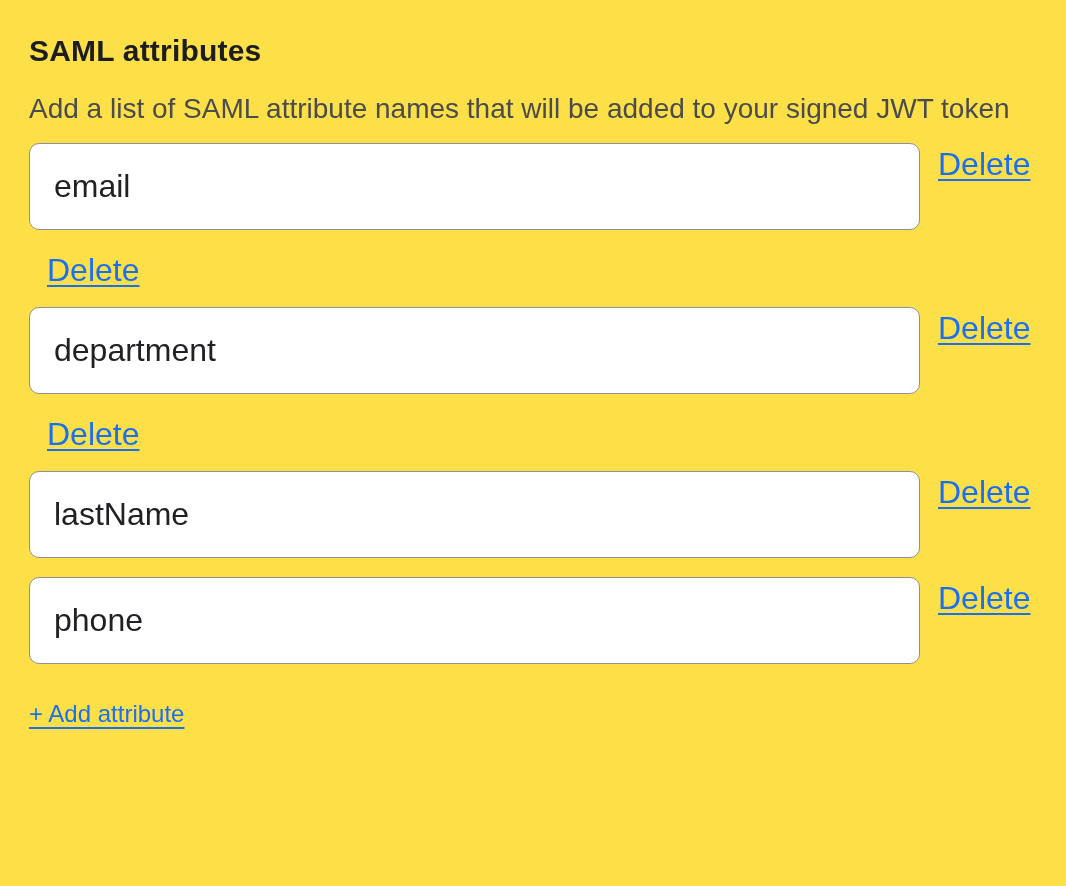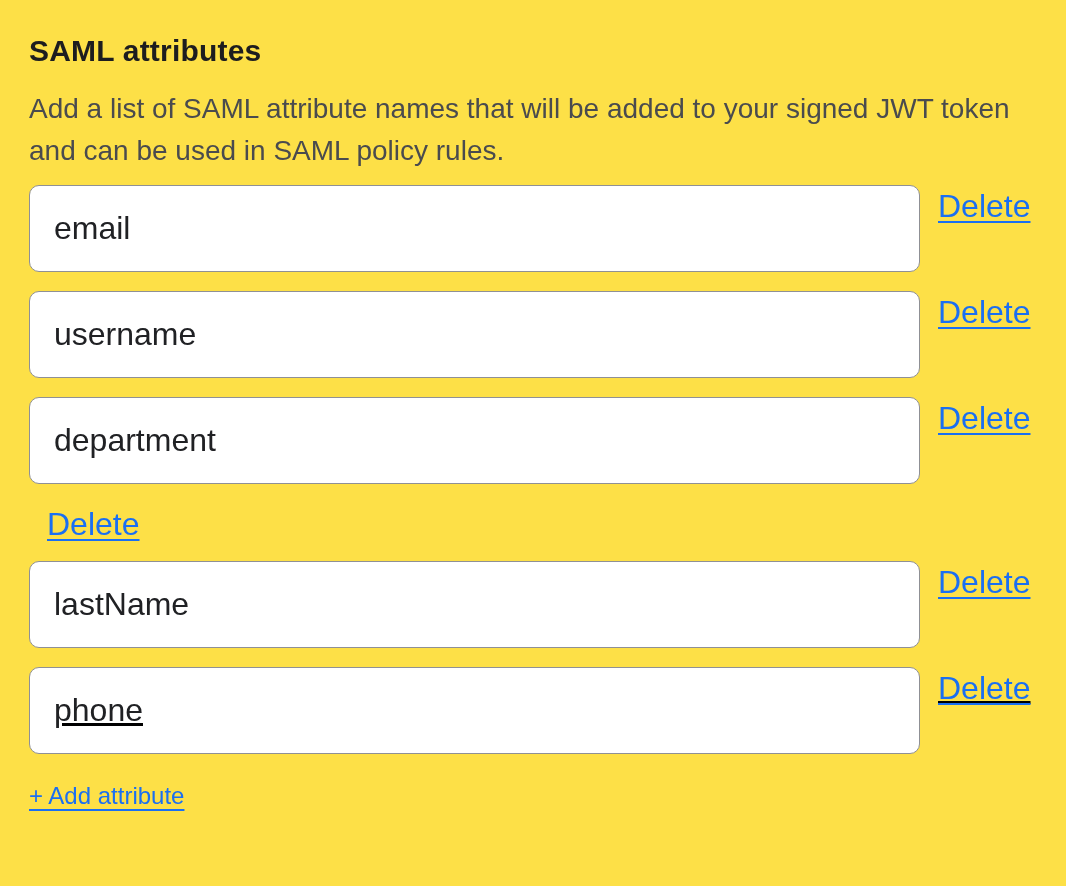--- a/index.html
+++ b/index.html
@@ -34,22 +34,21 @@
   }
   .attribute-list {
     margin-top: 13px;
   }
   .attribute-row {
     display: flex;
     align-items: flex-start;
     margin-bottom: 19px;
   }
   .attribute-row:last-child {
-    margin-bottom: 0;
-    text-decoration: underline;
+    margin-bottom: 8px;
   }
   .attr-input {
     box-sizing: border-box;
     width: 891px;
     height: 87px;
     border: 1.5px solid #8f9095;
     border-radius: 10px;
     padding: 6px 24px;
     font-family: "Liberation Sans", sans-serif;
     font-size: 32px;
@@ -85,32 +84,30 @@
 </style>
 </head>
 <body>
 
 <div class="page">
 
   <h2 class="section-title">SAML attributes</h2>
 
   <p class="section-description">
     <span>Add a list of SAML attribute names that will be added to your signed JWT token</span><br>
-    <span>and can be used in SAML policy rules.</span>
   </p>
 
   <div class="attribute-list">
 
     <div class="attribute-row">
       <input type="text" class="attr-input" value="email" style="">
       <a class="delete-link">Delete</a>
     </div>
 
     <div class="attribute-row">
-      <input type="text" class="attr-input" value="username" style="">
       <a class="delete-link">Delete</a>
     </div>
 
     <div class="attribute-row">
       <input type="text" class="attr-input" value="department" style="">
       <a class="delete-link">Delete</a>
     </div>
 
     <div class="attribute-row">
       <a class="delete-link">Delete</a>

